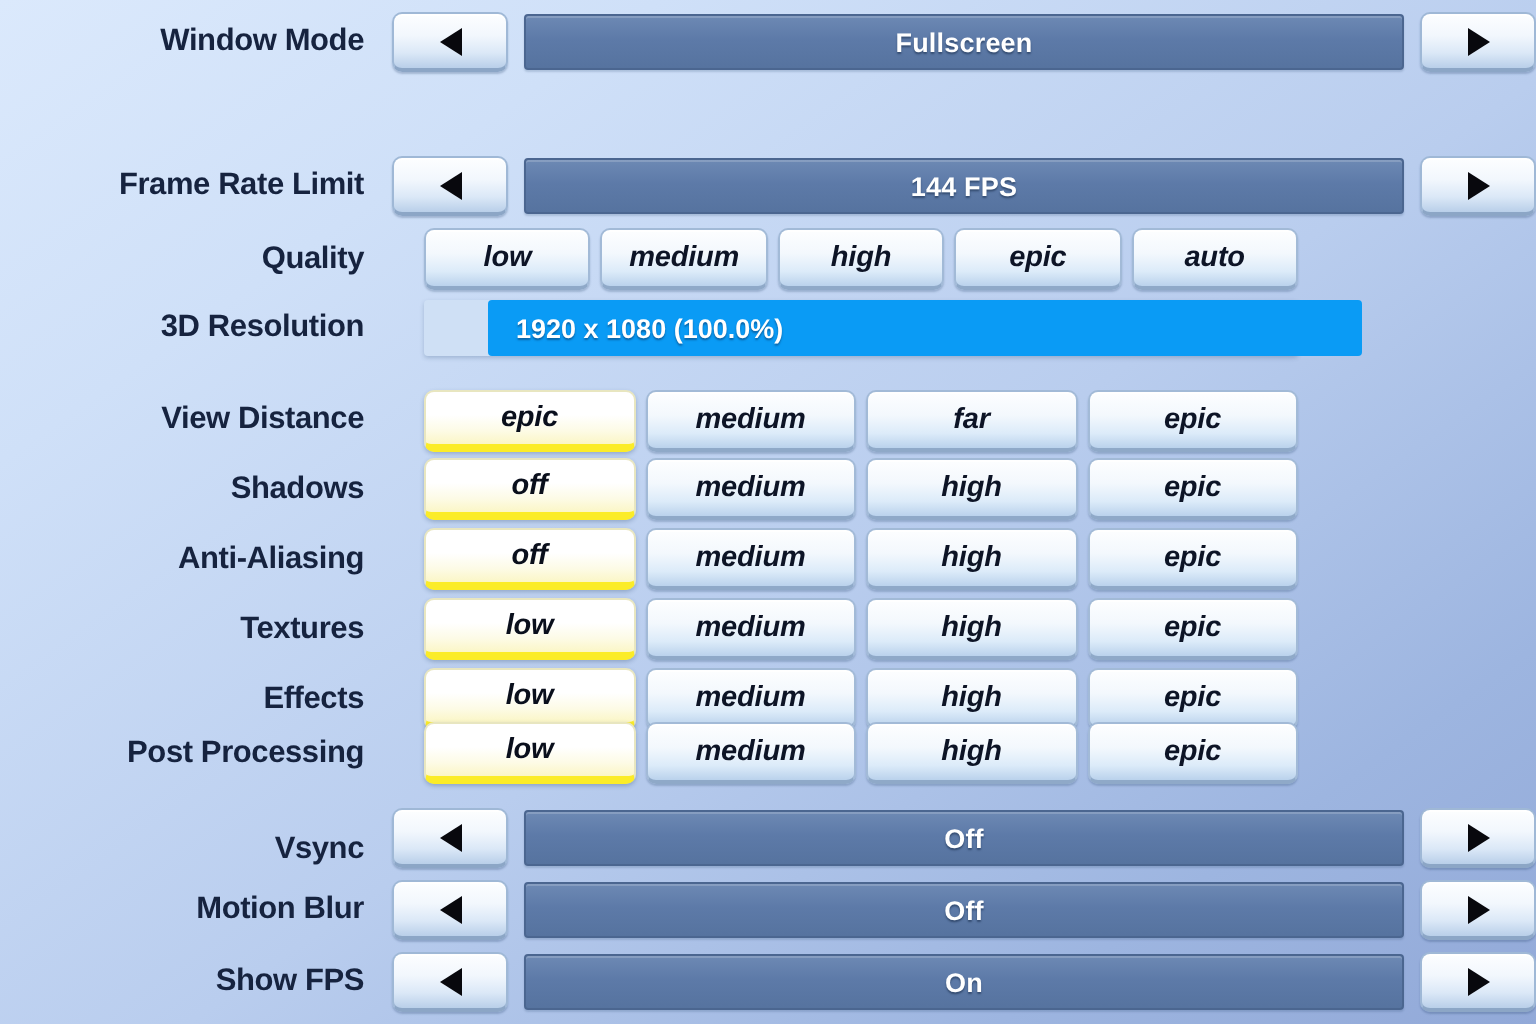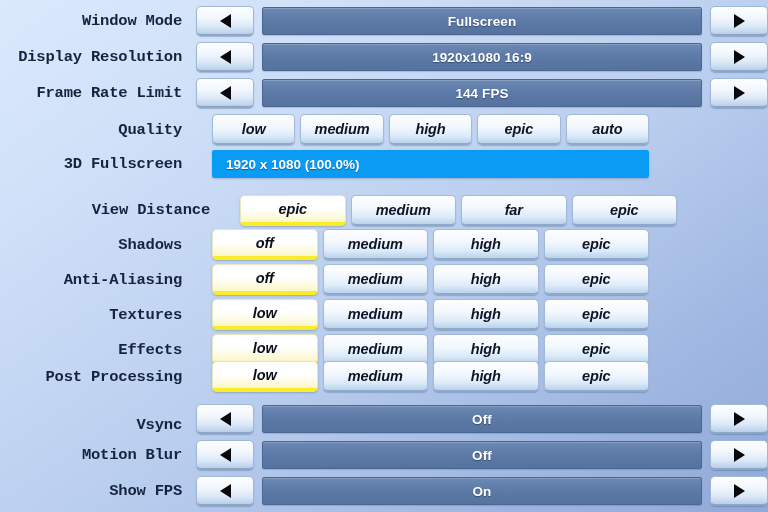--- a/index.html
+++ b/index.html
@@ -34,21 +34,20 @@
   .row-label {
     width: 196px;
     flex: 0 0 196px;
     text-align: right;
     padding-right: 14px;
     font-size: 15.5px;
     font-weight: bold;
     color: #16233f;
     letter-spacing: -0.2px;
     white-space: nowrap;
-    font-family: Liberation Mono, monospace;
   }
 
   .row-controls {
     position: relative;
     flex: 1 1 auto;
     height: 100%;
     display: flex;
     align-items: center;
   }
 
@@ -169,34 +168,20 @@
           <div class="arrow-glyph arrow-left"></div>
         </div>
         <div class="value-bar">
           <span>Fullscreen</span>
         </div>
         <div class="arrow-btn">
           <div class="arrow-glyph arrow-right"></div>
         </div>
       </div>
     </div>
-    <div class="row" style="top: 42px; height: 30px;">
-      <div class="row-label">Display Resolution</div>
-      <div class="row-controls">
-        <div class="arrow-btn">
-          <div class="arrow-glyph arrow-left"></div>
-        </div>
-        <div class="value-bar">
-          <span>1920x1080 16:9</span>
-        </div>
-        <div class="arrow-btn">
-          <div class="arrow-glyph arrow-right"></div>
-        </div>
-      </div>
-    </div>
     <div class="row" style="top: 78px; height: 30px;">
       <div class="row-label">Frame Rate Limit</div>
       <div class="row-controls">
         <div class="arrow-btn">
           <div class="arrow-glyph arrow-left"></div>
         </div>
         <div class="value-bar">
           <span>144 FPS</span>
         </div>
         <div class="arrow-btn">
@@ -210,30 +195,30 @@
         <div class="options five">
           <div class="opt-btn">low</div>
           <div class="opt-btn">medium</div>
           <div class="opt-btn">high</div>
           <div class="opt-btn">epic</div>
           <div class="opt-btn">auto</div>
         </div>
       </div>
     </div>
     <div class="row" style="top: 150px; height: 28px;">
-      <div class="row-label">3D Fullscreen</div>
+      <div class="row-label">3D Resolution</div>
       <div class="row-controls">
         <div class="slider-wrap">
-          <div class="slider-fill" style="width: 100%; background: rgb(10, 155, 245);">
+          <div class="slider-fill" style="width: 100%; background: rgb(10, 155, 245); margin-left: 32px;">
             <span>1920 x 1080 (100.0%)</span>
           </div>
         </div>
       </div>
     </div>
-    <div class="row" style="top: 194px; height: 32px; padding-left: 28px;">
+    <div class="row" style="top: 194px; height: 32px;">
       <div class="row-label">View Distance</div>
       <div class="row-controls">
         <div class="options">
           <div class="opt-btn selected">epic</div>
           <div class="opt-btn">medium</div>
           <div class="opt-btn">far</div>
           <div class="opt-btn">epic</div>
         </div>
       </div>
     </div>

